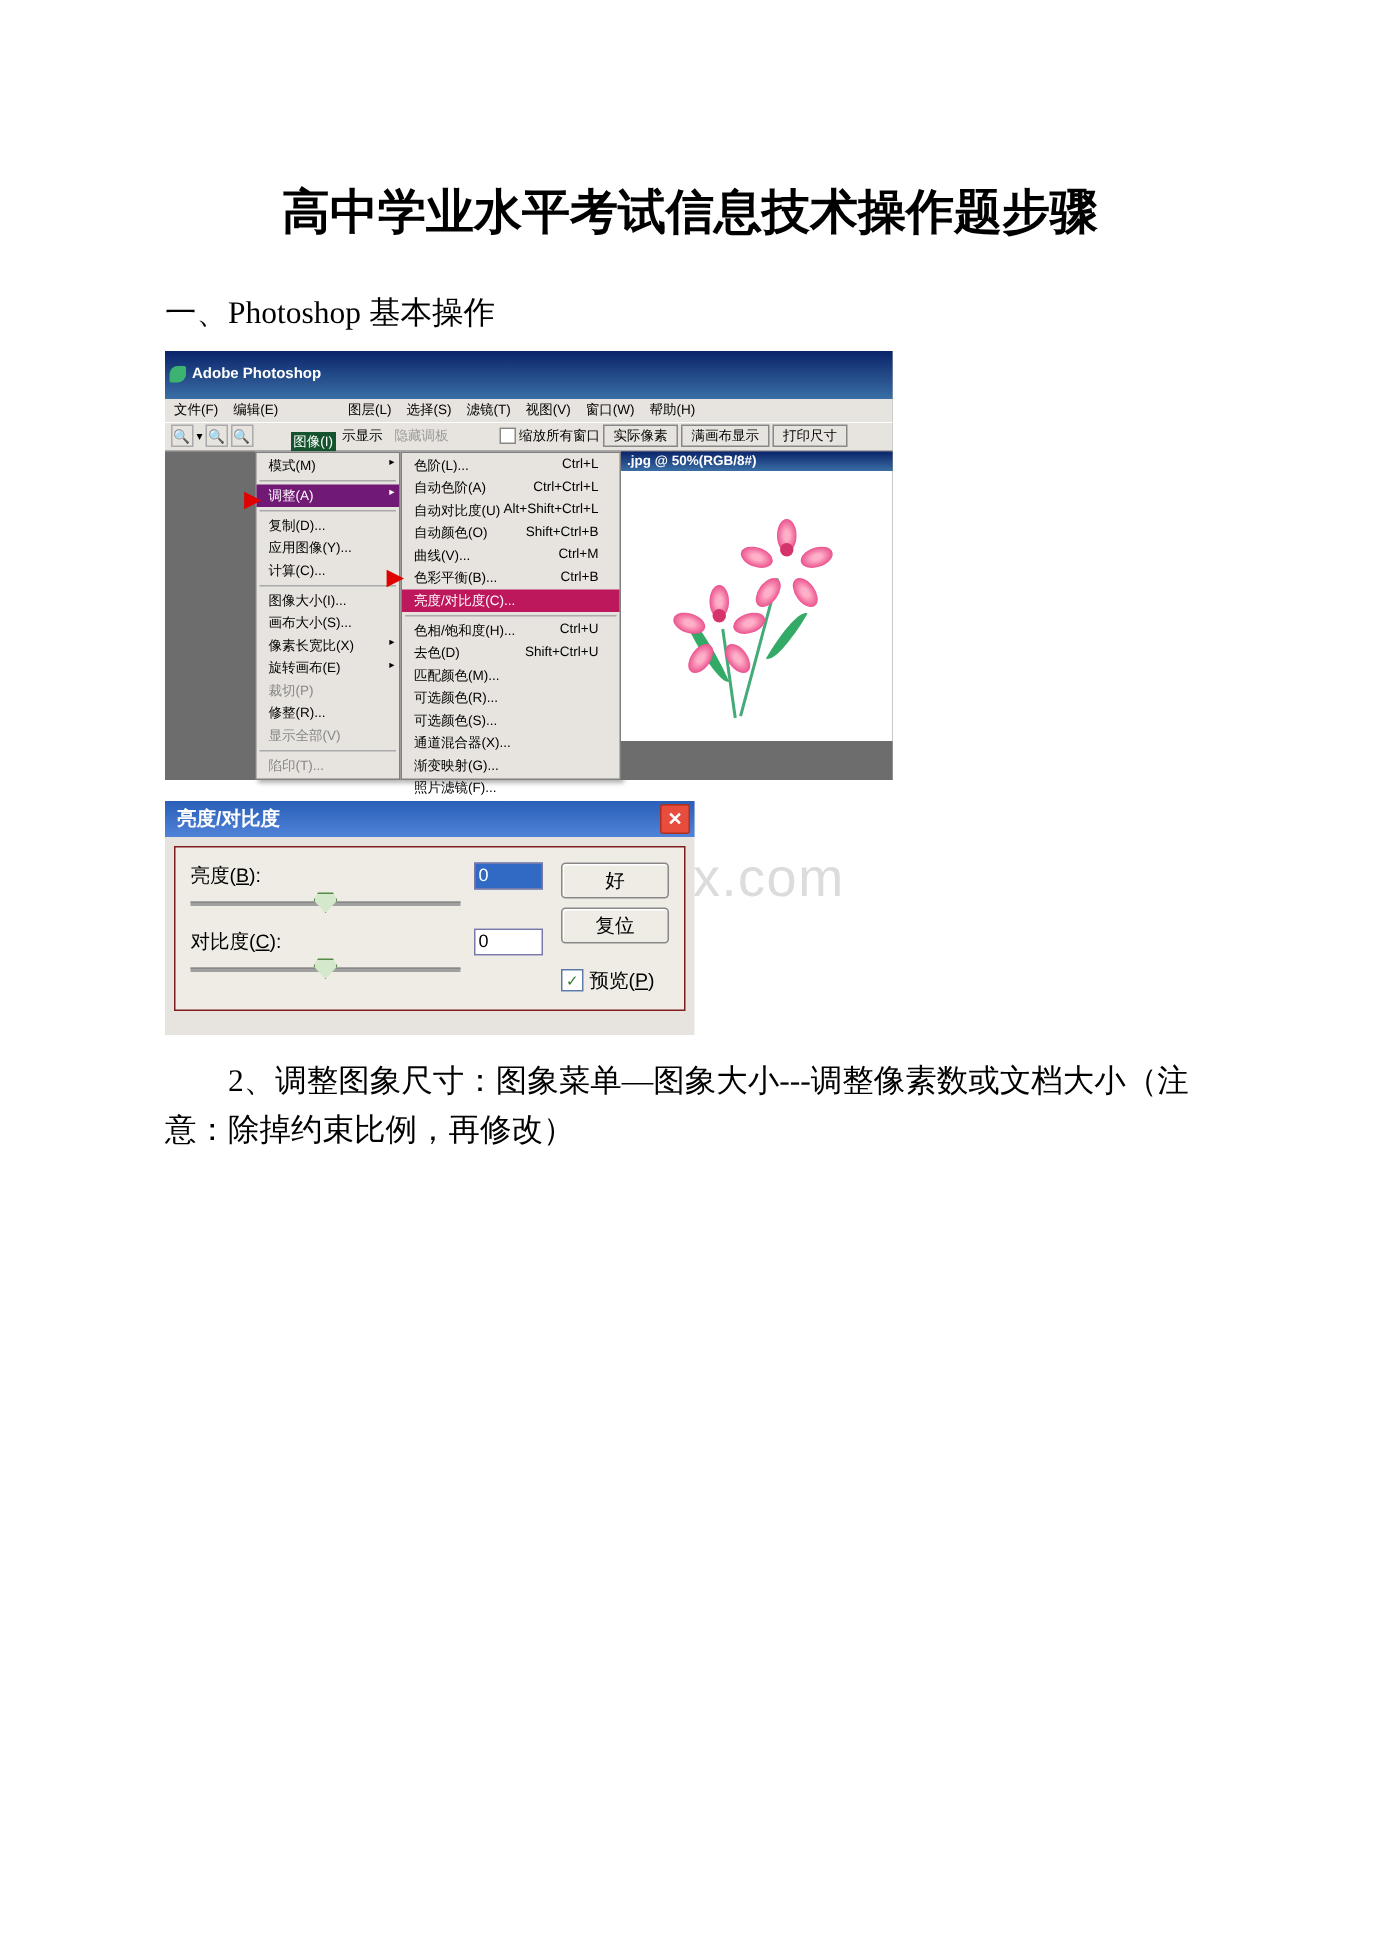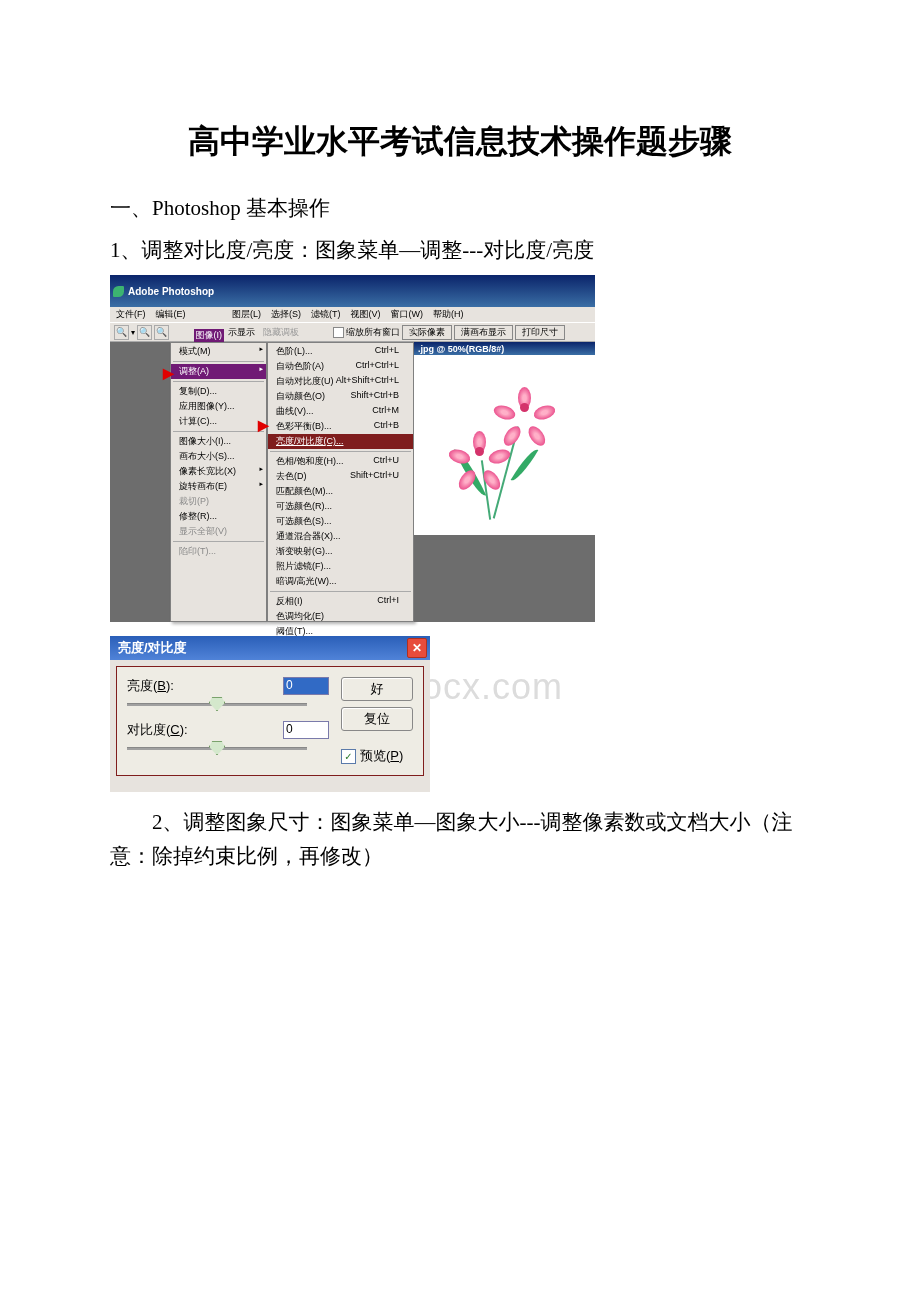--- a/index.html
+++ b/index.html
@@ -68,21 +68,21 @@
     align-items: center;
     gap: 6px;
     padding: 0 4px;
     font-size: 9px;
     color: #000;
   }
   .ps1-menubar .menuitem {
     padding: 0 2px;
   }
   .ps1-menubar .menuitem.active {
-    background: #701a75;
+    background: #14532d;
     color: #fff;
     margin-top: 42px;
   }
   .ps1-toolbar {
     background: #e7e3de;
     height: 18px;
     display: flex;
     align-items: center;
     gap: 2px;
     padding: 0 4px;
@@ -114,21 +114,21 @@
     gap: 2px;
   }
   .ps1-chkbox {
     width: 9px;
     height: 9px;
     border: 1px solid #888;
     background: #fff;
   }
   .ps1-body {
     display: flex;
-    height: 280px;
+    height: 219px;
   }
   .ps1-leftgray {
     width: 60px;
     background: #6d6d6d;
   }
   .ps1-menus-area {
     display: flex;
   }
   .ps1-menu {
     background: #e7e3de;
@@ -152,23 +152,22 @@
     font-size: 7px;
   }
   .ps1-m-item.disabled {
     color: #888;
   }
   .ps1-m-item.highlight {
     background: #701a75;
     color: #fff;
   }
   .ps1-m-item.highlight2 {
-    background: #7f1d1d;
+    background: #be185d;
     color: #fff;
-    text-decoration: underline;
   }
   .ps1-m-sep {
     height: 1px;
     background: #aaa;
     margin: 2px 2px;
   }
   .ps1-docarea {
     flex: 1;
     background: #6d6d6d;
     position: relative;
@@ -232,21 +231,21 @@
   }
   .red-arrow {
     position: absolute;
     font-size: 14px;
     color: #e00000;
     font-weight: bold;
   }
   
   .dlg-wrap {
     margin-top: 14px;
-    width: 320px;
+    width: 353px;
     background: #e7e3de;
     font-family: "SimSun", sans-serif;
     padding-bottom: 10px;
     position: relative;
   }
   .dlg-titlebar {
     background: linear-gradient(#2a5fb8, #5083d8);
     color: #fff;
     height: 24px;
     display: flex;
@@ -373,21 +372,20 @@
     pointer-events: none;
     letter-spacing: 1px;
   }
 </style>
 </head>
 <body>
 
 <div class="page">
   <div class="title">高中学业水平考试信息技术操作题步骤</div>
   <div class="section">一、Photoshop 基本操作</div>
-  <div class="step">1、调整对比度/亮度：图象菜单—调整---对比度/亮度</div>
 
   <div class="ps1" style="position:relative;">
     <div class="ps1-titlebar">
       <span class="feather"></span>
       <span>Adobe Photoshop</span>
     </div>
     <div class="ps1-menubar">
       <span class="menuitem">文件(F)</span>
       <span class="menuitem">编辑(E)</span>
       <span class="menuitem active">图像(I)</span>

